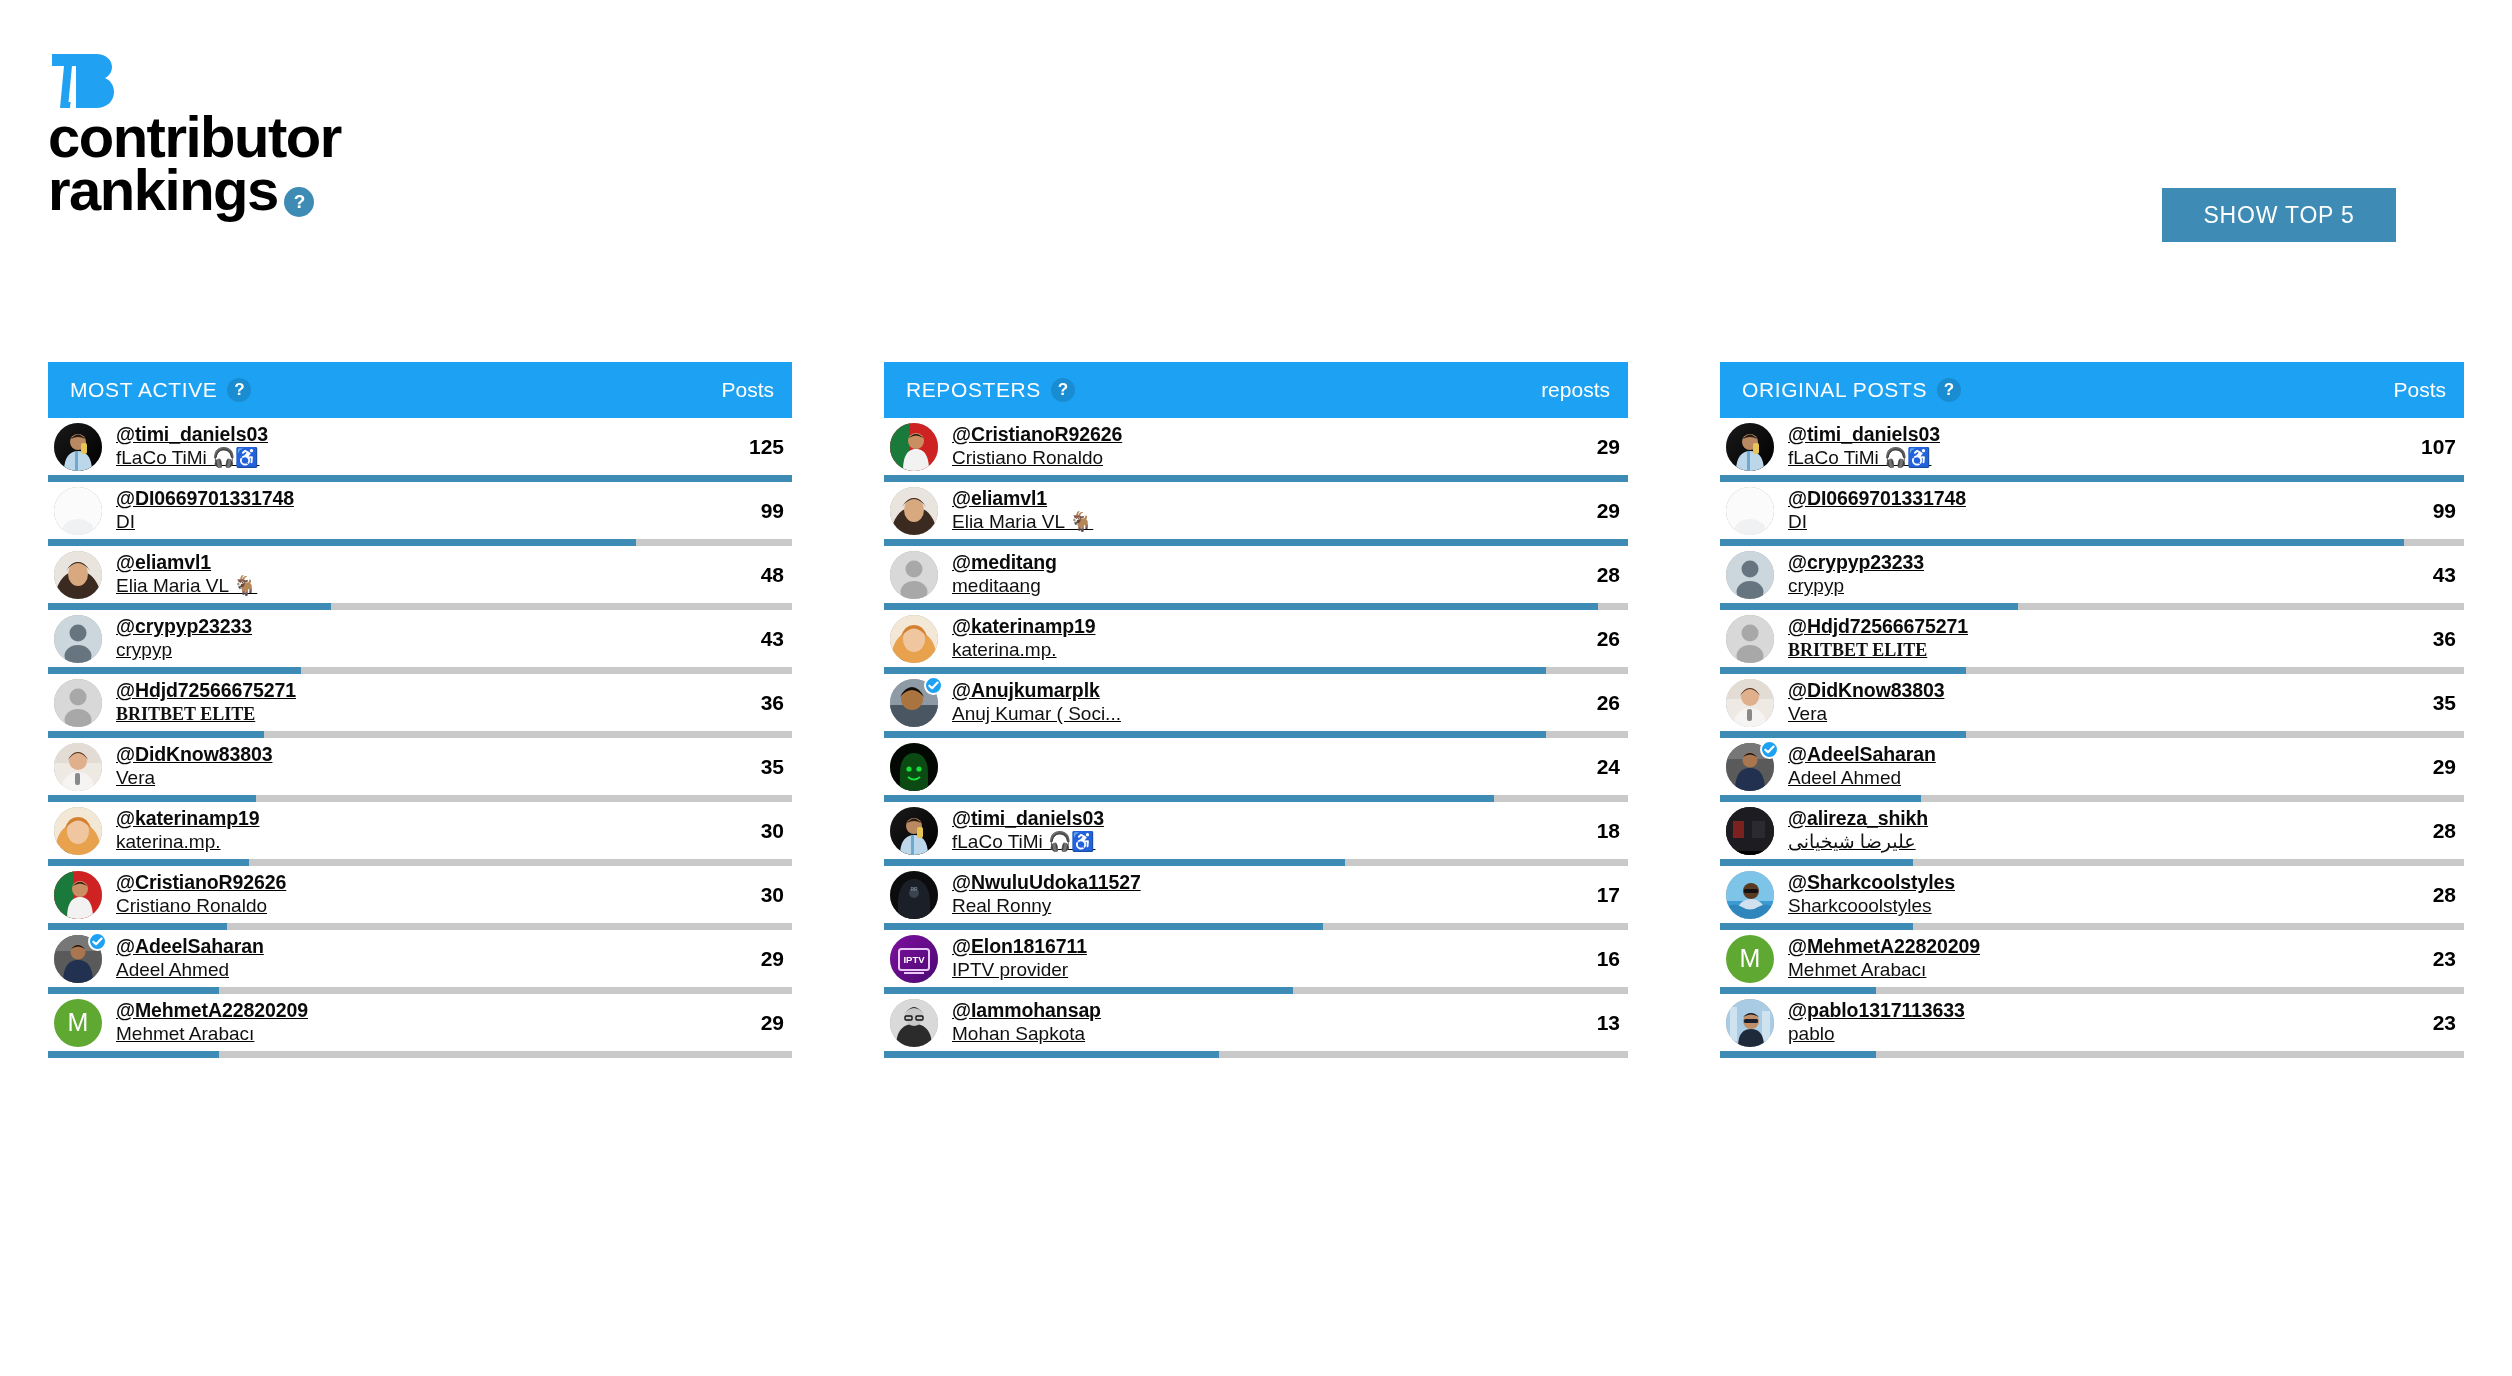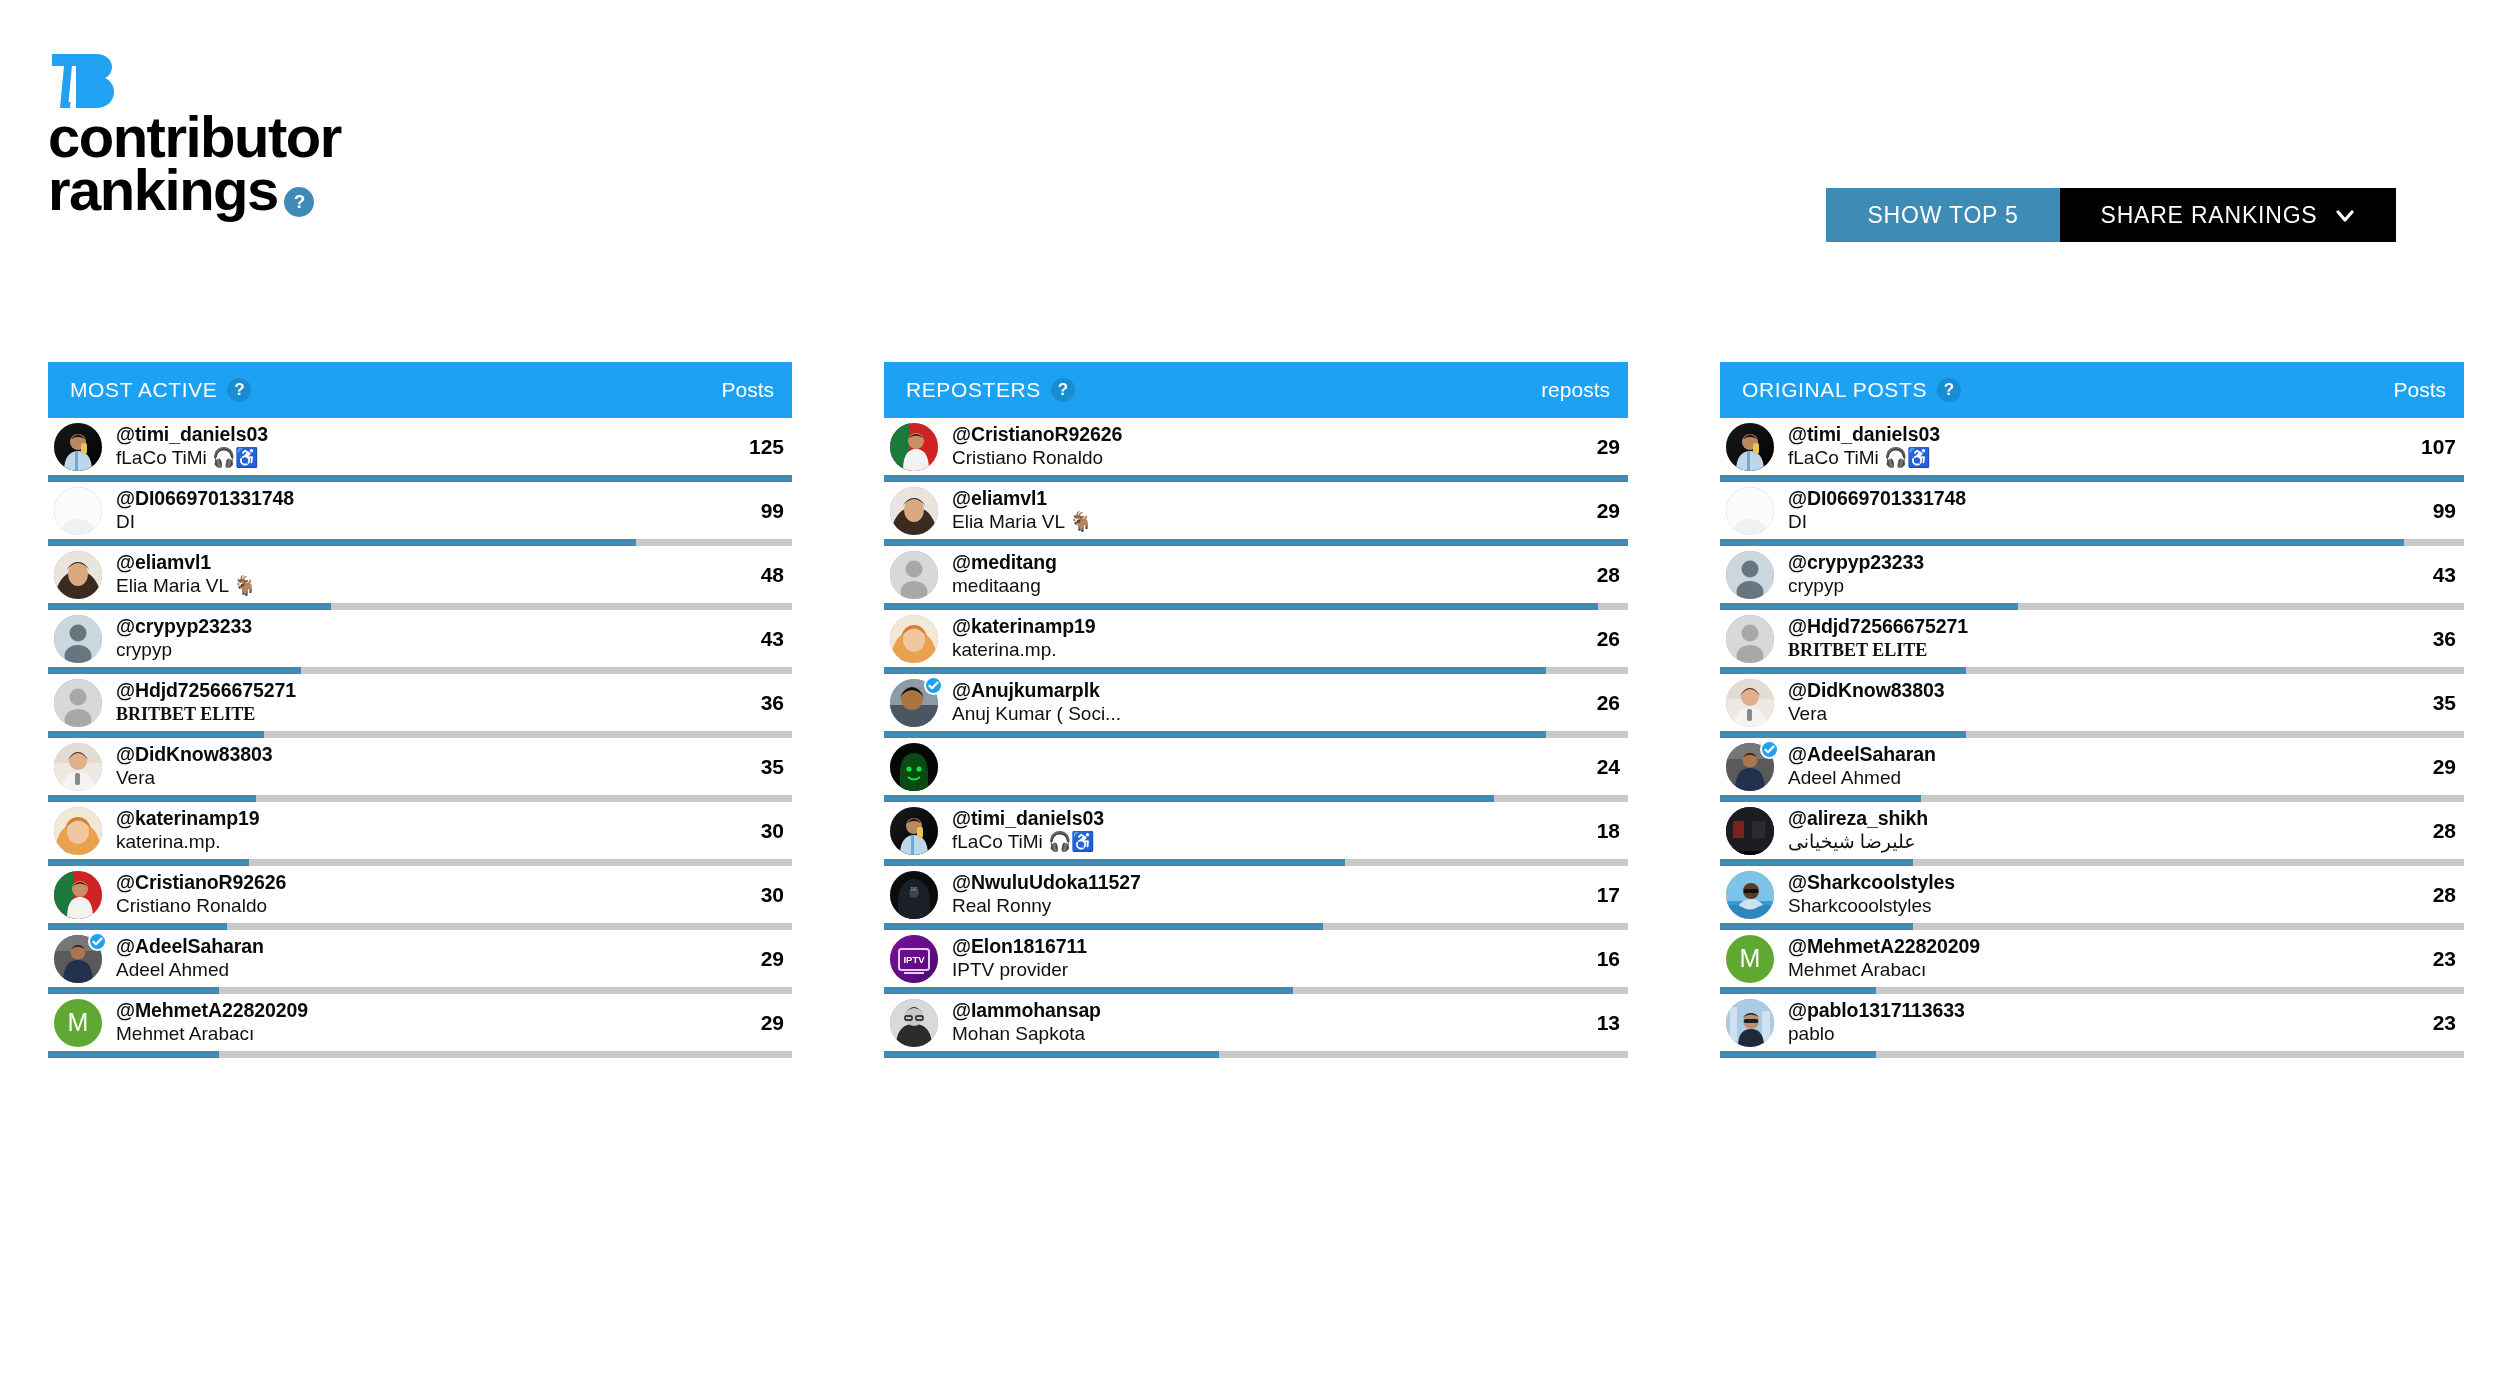--- a/index.html
+++ b/index.html
@@ -79,21 +79,21 @@
     color: #fff; font-size: 25px; font-weight: 400;
   }
   .verified {
     position: absolute; right: -5px; top: -3px;
     width: 19px; height: 19px; border-radius: 50%;
     background: #1da1f2; border: 2px solid #fff;
     display: flex; align-items: center; justify-content: center;
   }
   .verified svg { width: 11px; height: 11px; }
 
-  .names { margin-left: 14px; min-width: 0; flex: 1 1 auto; }
+  .names { margin-left: 14px; min-width: 0; flex: 1 1 auto; text-decoration: underline; }
   .handle {
     font-size: 19.5px; font-weight: 700; color: #0b0b0b;
     letter-spacing: -0.1px; line-height: 1.15; white-space: nowrap;
   }
   .fullname {
     font-size: 19px; font-weight: 400; color: #101010;
     line-height: 1.2; margin-top: 2px; white-space: nowrap;
   }
   .fullname.serif { font-family: "Liberation Serif", serif; font-weight: 700; font-size: 18px; }
   .count {
@@ -121,28 +121,20 @@
 
     <div class="title-block">
       <span class="title-line">contributor</span>
       <span class="title-line title-line-2">
         <span>rankings</span><span class="title-help">?</span>
       </span>
     </div>
 
     <div class="btn-row">
       <button class="btn btn-top5">SHOW TOP 5</button>
-      <button class="btn btn-share">
-        <span>SHARE RANKINGS</span>
-        <span class="caret">
-          <svg viewBox="0 0 20 20" width="20" height="20">
-              <path d="M3 6 L10 14 L17 6" stroke="#fff" stroke-width="3.2" fill="none" stroke-linecap="round" stroke-linejoin="round"></path>
-            </svg>
-        </span>
-      </button>
     </div>
   </div>
 
   <div class="columns" id="columns">
       <div class="column">
         <div class="col-head">
           <span class="col-head-title">MOST ACTIVE</span>
           <span class="col-help">?</span>
           <span class="col-head-metric">Posts</span>
         </div>

